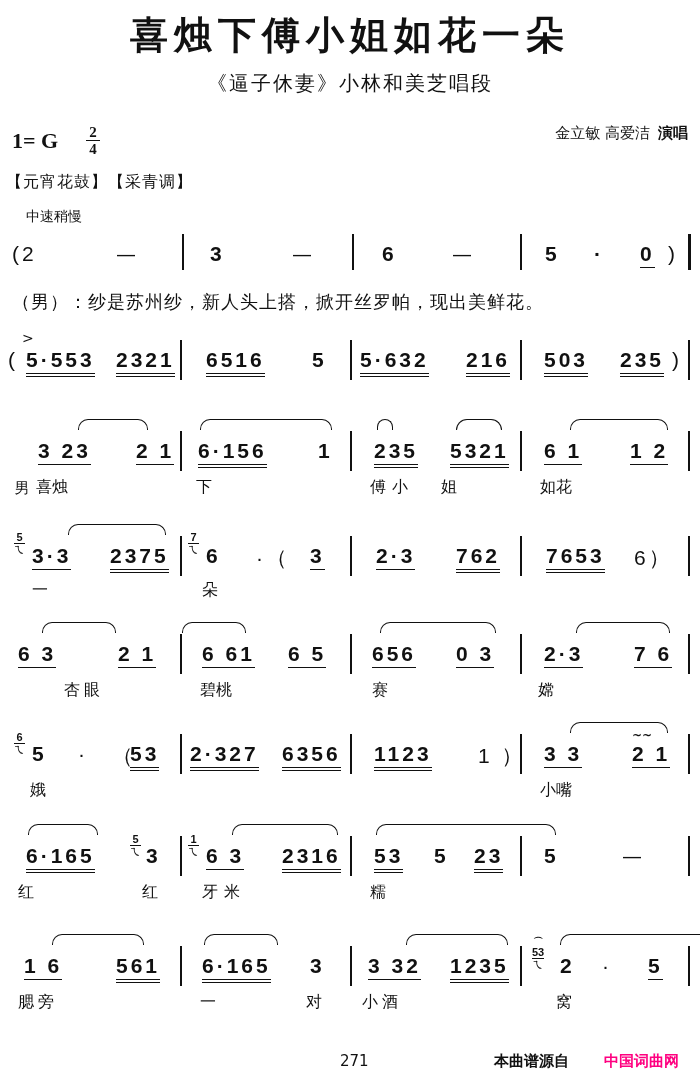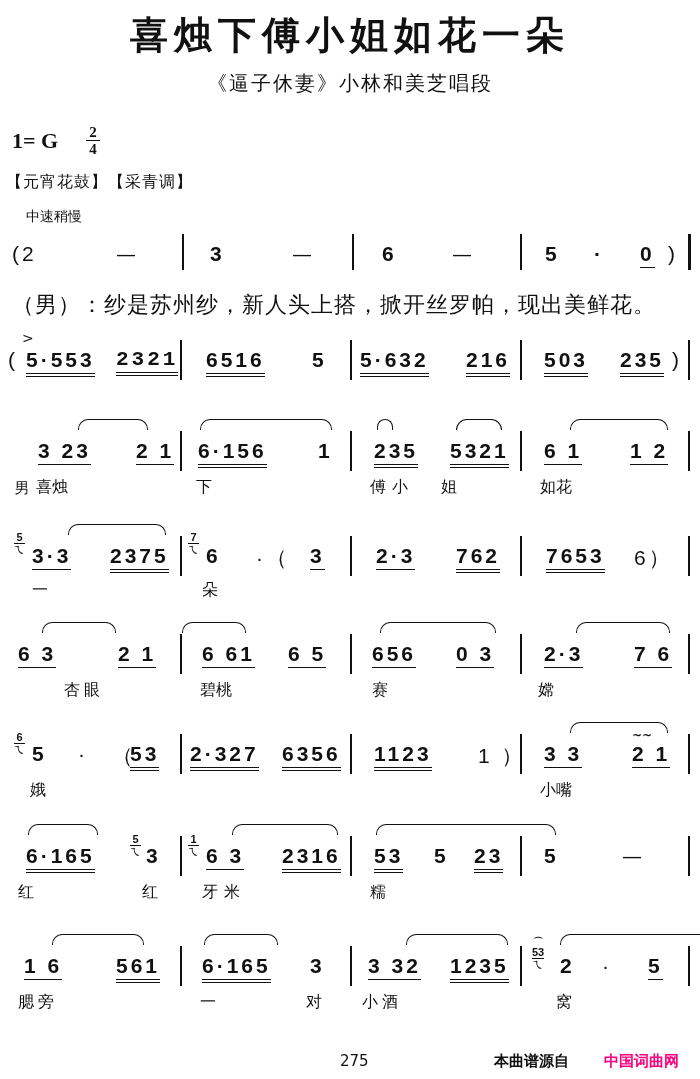--- a/index.html
+++ b/index.html
@@ -19,38 +19,39 @@
   .bl { position:absolute; width:2px; background:#111; }
   .note { position:absolute; font-family:"Liberation Sans", sans-serif; font-weight:bold; font-size:21px; letter-spacing:3px; white-space:nowrap; }
   .u1 { border-bottom:1.5px solid #111; padding-bottom:1px; }
   .u2 { border-bottom:4px double #111; padding-bottom:1px; }
   .lyr { position:absolute; font-size:16px; white-space:nowrap; }
   .slur { position:absolute; border:1.5px solid #111; border-bottom:none; border-radius:10px 10px 0 0; height:10px; }
   .grace { position:absolute; font-family:"Liberation Sans", sans-serif; font-weight:bold; font-size:11px; line-height:11px; text-align:center; }
   .grace span { display:block; }
   .grace .ln { border-top:1px solid #111; }
   .dash { position:absolute; font-size:20px; }
-  .narr { left:12px; top:290px; font-size:22px; letter-spacing:1px; }
+  .narr { left:12px; top:290px; font-size:18px; letter-spacing:1px; }
   .pageno { left:340px; top:1052px; font-size:15px; }
   .src { left:494px; top:1052px; font-size:15px; font-weight:bold; }
   .link { left:604px; top:1052px; font-size:15px; font-weight:bold; }
 </style>
 </head>
 <body>
 
 <div class="abs title">喜烛下傅小姐如花一朵</div>
 <div class="abs subtitle">《逼子休妻》小林和美芝唱段</div>
 <div class="abs key">1= G</div>
 <div class="abs timesig">
   <div>2</div>
   <div class="bar">4</div>
 </div>
 <div class="abs style">【元宵花鼓】【采青调】</div>
 <div class="abs tempo">中速稍慢</div>
 <div class="abs credits">
+  <div><span>金立敏  高爱洁</span><span class="role">演唱</span></div>
 </div>
 
 <div class="row" style="top:232px;height:45px;">
   <span class="note" style="left:12px;top:10px;font-weight:normal;">(2</span>
   <span class="dash" style="left:116px;top:10px;">—</span>
   <div class="bl" style="left:182px;top:2px;height:36px;"></div>
   <span class="note" style="left:210px;top:10px;">3</span>
   <span class="dash" style="left:292px;top:10px;">—</span>
   <div class="bl" style="left:352px;top:2px;height:36px;"></div>
   <span class="note" style="left:382px;top:10px;">6</span>
@@ -61,21 +62,21 @@
   <span class="note u1" style="left:640px;top:10px;">0</span>
   <span class="note" style="left:668px;top:10px;font-weight:normal;">)</span>
   <div class="bl" style="left:688px;top:2px;height:36px;width:3px;"></div>
 </div>
 <div class="abs narr">（男）：纱是苏州纱，新人头上搭，掀开丝罗帕，现出美鲜花。</div>
 
 <div class="row" style="top:330px;height:60px;">
   <span class="abs" style="left:22px;top:0px;font-size:14px;">&gt;</span>
   <span class="note" style="left:8px;top:18px;font-weight:normal;">(</span>
   <span class="note u2" style="left:26px;top:18px;">5·553</span>
-  <span class="note u2" style="left:116px;top:18px;font-family:Liberation Mono, monospace;">2321</span>
+  <span class="note u2" style="left:116px;top:18px;">2321</span>
   <div class="bl" style="left:180px;top:10px;height:40px;"></div>
   <span class="note u2" style="left:206px;top:18px;">6516</span>
   <span class="note" style="left:312px;top:18px;">5</span>
   <div class="bl" style="left:350px;top:10px;height:40px;"></div>
   <span class="note u2" style="left:360px;top:18px;">5·632</span>
   <span class="note u2" style="left:466px;top:18px;">216</span>
   <div class="bl" style="left:520px;top:10px;height:40px;"></div>
   <span class="note u2" style="left:544px;top:18px;">503</span>
   <span class="note u2" style="left:620px;top:18px;">235</span>
   <span class="note" style="left:672px;top:18px;font-weight:normal;">)</span>
@@ -237,15 +238,15 @@
   <span class="note" style="left:602px;top:34px;font-weight:normal;">·</span>
   <span class="note u1" style="left:648px;top:34px;">5</span>
   <div class="bl" style="left:688px;top:26px;height:40px;"></div>
   <span class="lyr" style="left:18px;top:72px;letter-spacing:4px;">腮旁</span>
   <span class="lyr" style="left:200px;top:72px;">一</span>
   <span class="lyr" style="left:306px;top:72px;">对</span>
   <span class="lyr" style="left:362px;top:72px;letter-spacing:4px;">小酒</span>
   <span class="lyr" style="left:556px;top:72px;">窝</span>
 </div>
 
-<div class="abs pageno">275</div>
+<div class="abs pageno">271</div>
 <div class="abs src">本曲谱源自</div>
 <div class="abs link" style="color:#ff0080;">中国词曲网</div>
 
 </body></html>

